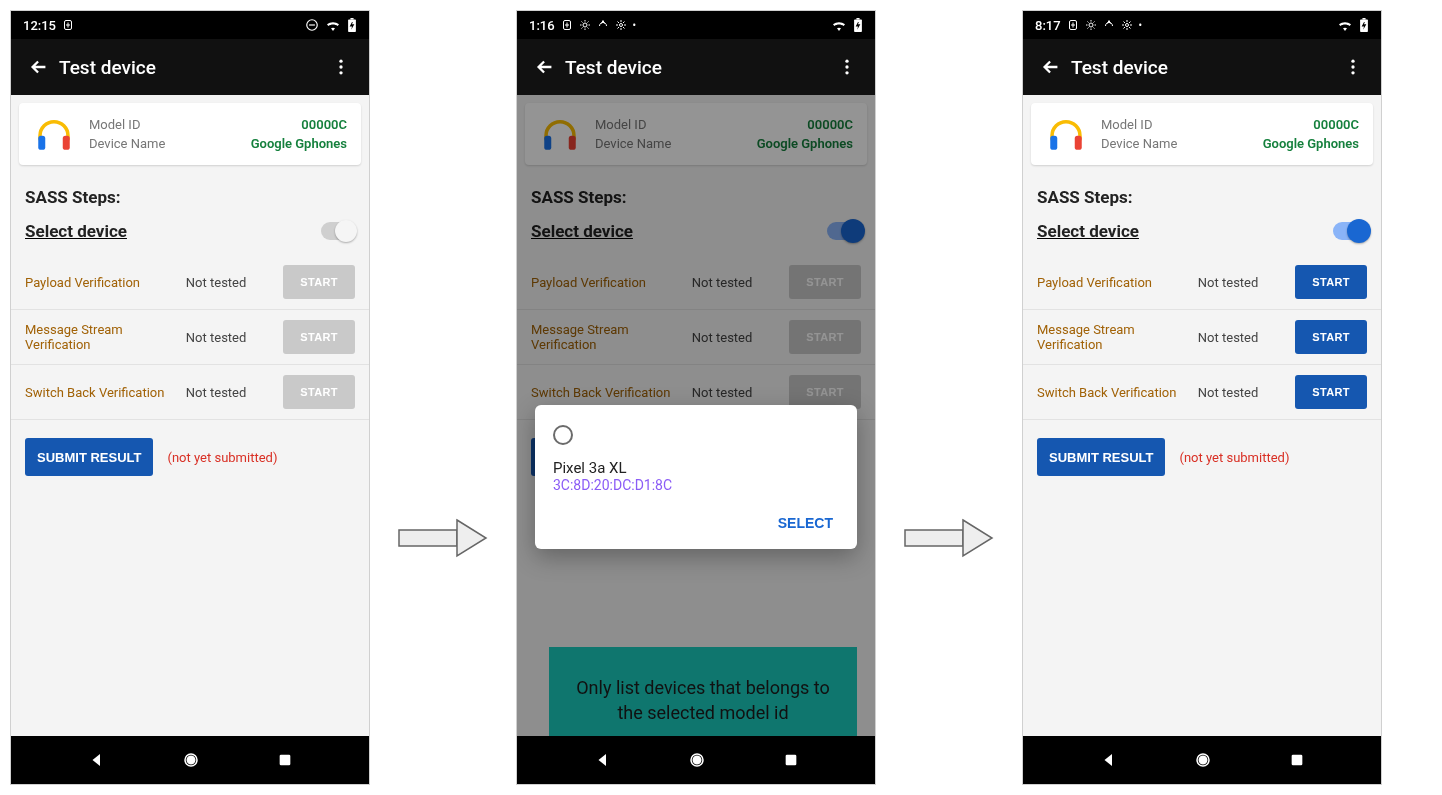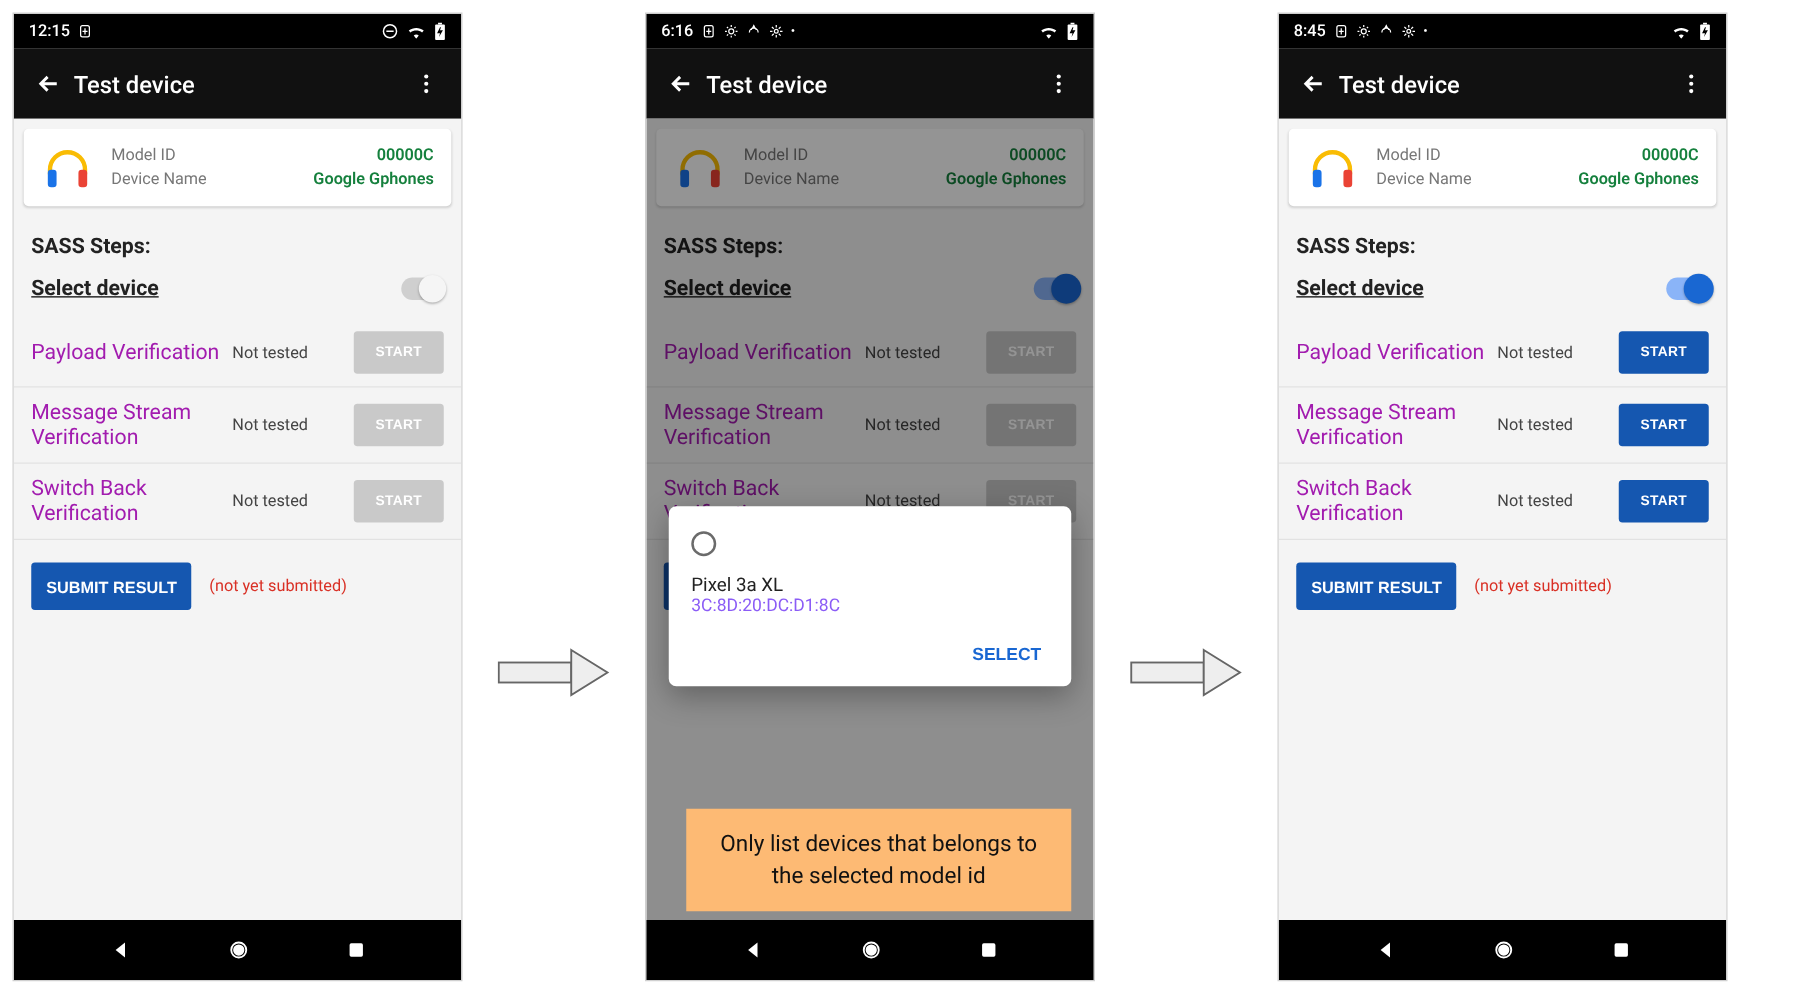--- a/index.html
+++ b/index.html
@@ -90,21 +90,21 @@
   .toggle.on::after {
     content:""; position:absolute; right:-4px; top:-3px; width:24px; height:24px;
     border-radius:50%; background:#1967d2; box-shadow:0 1px 2px rgba(0,0,0,.3);
   }
   
   .steps { margin-top:4px; }
   .step {
     display:flex; align-items:center; padding:10px 14px;
     border-bottom:1px solid #e2e2e2; gap:8px;
   }
-  .step .name { flex:1.2; font-size:17px; color:#a21caf; }
+  .step .name { flex:1.2; font-size:13px; color:#a16207; }
   .step .status { flex:0.7; font-size:13px; color:#444; }
   .step .btn {
     flex:0 0 72px; height:34px; border:none; border-radius:3px;
     font-size:11px; font-weight:600; color:#fff; letter-spacing:.3px;
     display:flex; align-items:center; justify-content:center;
   }
   .btn.disabled { background:#c9c9c9; }
   .btn.primary  { background:#1557b0; }
   .submit-row { display:flex; align-items:center; gap:14px; padding:18px 14px; }
   .submit-btn {
@@ -135,21 +135,21 @@
     flex:0 0 20px;
   }
   .radio-labels { display:flex; flex-direction:column; }
   .radio-labels .l1 { font-size:15px; color:#222; }
   .radio-labels .l2 { font-size:14px; color:#8b5cf6; }
   .dialog-actions { text-align:right; padding-top:6px; }
   .dialog-select { color:#1967d2; font-weight:600; font-size:14px; background:none; border:none; padding:8px 6px; }
   
   .caption {
     position:absolute; left:32px; right:18px; top:552px;
-    background:#fdba74; padding:16px 24px; font-size:18px; line-height:1.4;
+    background:#0f766e; padding:28px 24px; font-size:18px; line-height:1.4;
     text-align:center; color:#111;
   }
   
   .arrow {
     align-self:center; margin-top:280px;
   }
   .arrow svg { display:block; }
 </style>
 </head>
 <body>
@@ -273,21 +273,21 @@
   <div class="arrow">
     <svg width="90" height="44" viewBox="0 0 90 44">
       <rect x="1" y="14" width="58" height="16" fill="#eee" stroke="#666" stroke-width="1.5"></rect>
       <path d="M59 4 L88 22 L59 40 Z" fill="#eee" stroke="#666" stroke-width="1.5"></path>
     </svg>
   </div>
 
   <div class="phone">
     <div class="statusbar">
       <div class="status-left">
-        <span>6:16</span>
+        <span>1:16</span>
         <span>
             <svg width="12" height="12" viewBox="0 0 24 24" fill="none" stroke="#fff" stroke-width="2">
               <rect x="5" y="3" width="14" height="18" rx="3"></rect>
               <path d="M12 7v10M8 12h8"></path>
             </svg>
           </span>
         <span>
             <svg width="12" height="12" viewBox="0 0 24 24" fill="none" stroke="#fff" stroke-width="2">
               <circle cx="12" cy="12" r="4"></circle>
               <path d="M12 2v3M12 19v3M2 12h3M19 12h3M5 5l2 2M17 17l2 2M5 19l2-2M17 7l2-2"></path>
@@ -419,21 +419,21 @@
   <div class="arrow">
     <svg width="90" height="44" viewBox="0 0 90 44">
       <rect x="1" y="14" width="58" height="16" fill="#eee" stroke="#666" stroke-width="1.5"></rect>
       <path d="M59 4 L88 22 L59 40 Z" fill="#eee" stroke="#666" stroke-width="1.5"></path>
     </svg>
   </div>
 
   <div class="phone">
     <div class="statusbar">
       <div class="status-left">
-        <span>8:45</span>
+        <span>8:17</span>
         <span>
             <svg width="12" height="12" viewBox="0 0 24 24" fill="none" stroke="#fff" stroke-width="2">
               <rect x="5" y="3" width="14" height="18" rx="3"></rect>
               <path d="M12 7v10M8 12h8"></path>
             </svg>
           </span>
         <span>
             <svg width="12" height="12" viewBox="0 0 24 24" fill="none" stroke="#fff" stroke-width="2">
               <circle cx="12" cy="12" r="4"></circle>
               <path d="M12 2v3M12 19v3M2 12h3M19 12h3M5 5l2 2M17 17l2 2M5 19l2-2M17 7l2-2"></path>

